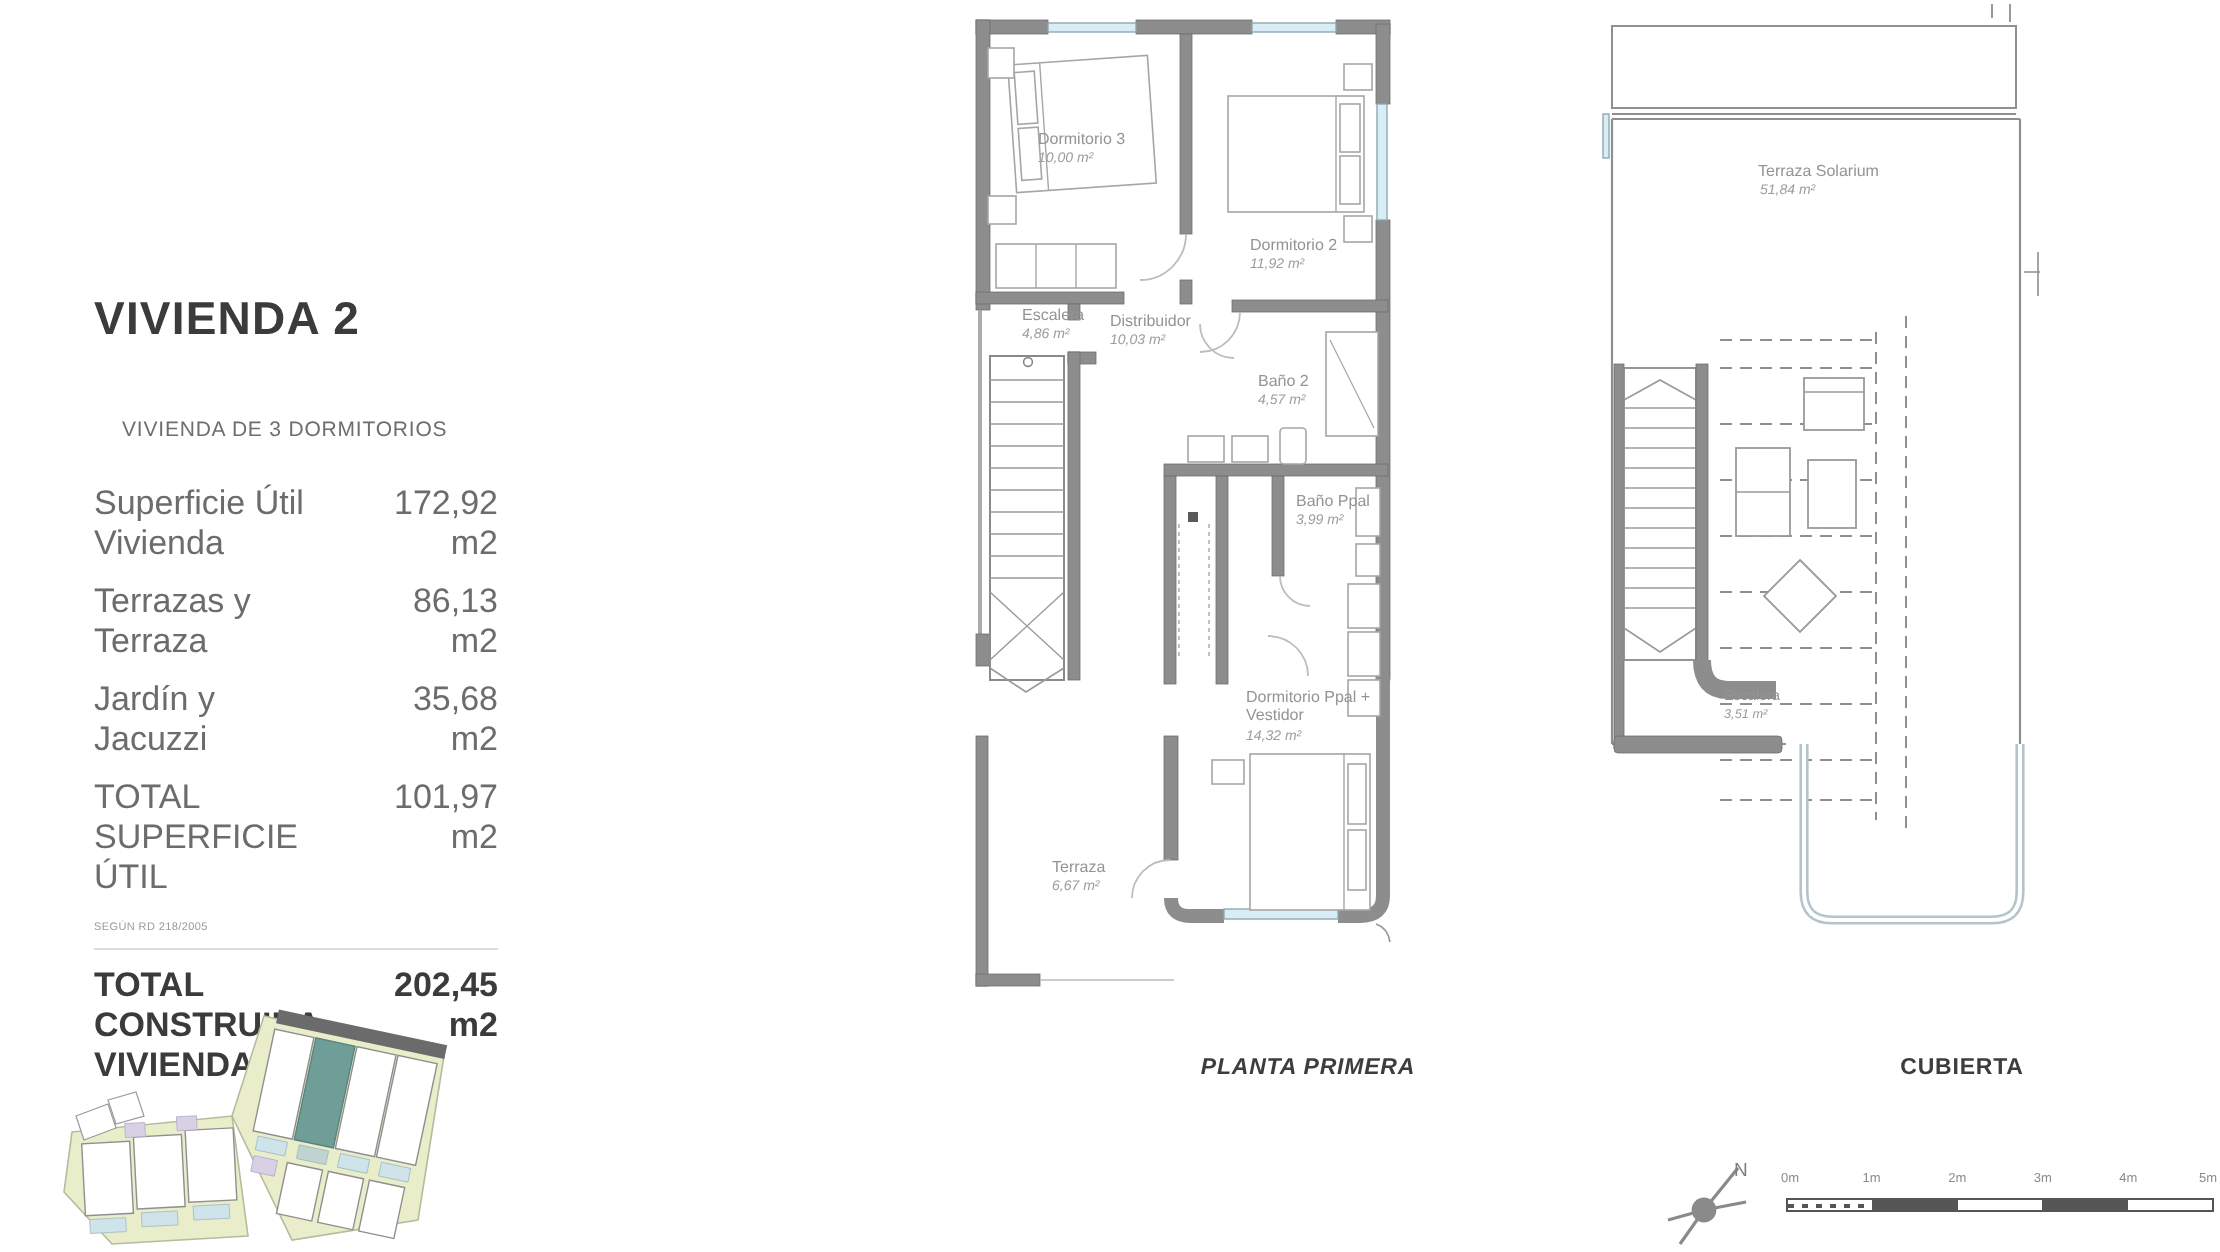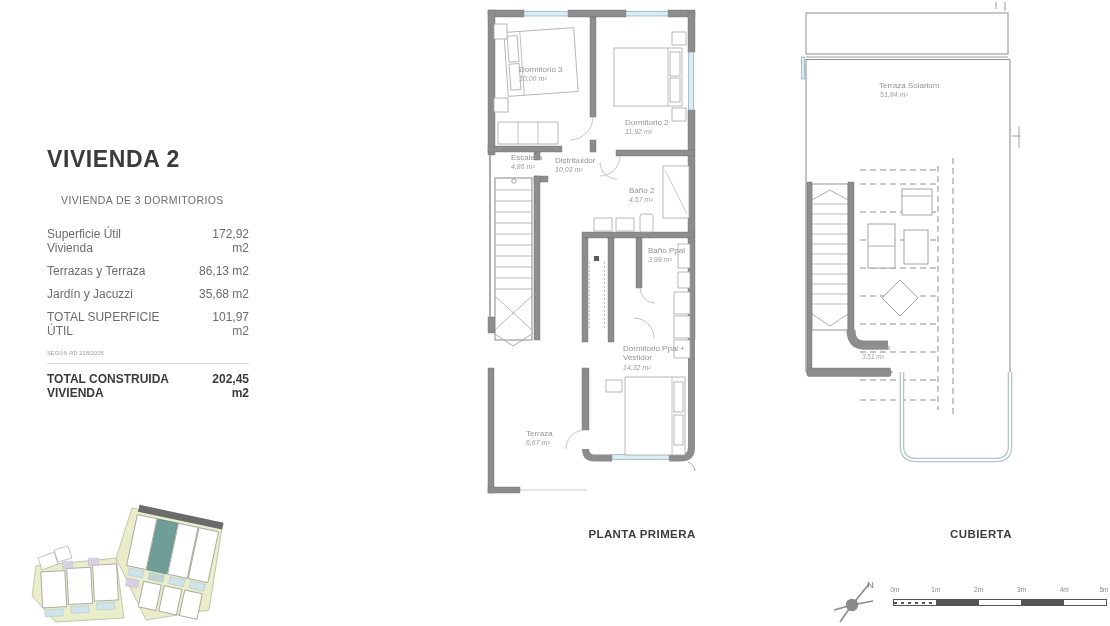--- a/index.html
+++ b/index.html
@@ -1,22 +1,22 @@
 <!DOCTYPE html>
 <html><head>
 <meta charset="utf-8">
 <style>
   html,body{margin:0;padding:0;background:#ffffff;}
   .canvas{position:relative;width:1110px;height:626px;background:#fff;overflow:hidden;
           font-family:"Liberation Sans",sans-serif;}
   
   .info{position:absolute;left:47px;top:146px;width:202px;color:#6a6a6a;}
-  .info h1{margin:0 0 21px 0;font-size:23px;letter-spacing:.6px;color:#3b3b3b;font-weight:bold;}
+  .info h1{margin:0 0 36px 0;font-size:23px;letter-spacing:.6px;color:#3b3b3b;font-weight:bold;}
   .info .subtitle{font-size:10.5px;letter-spacing:.4px;margin:0 0 21px 14px;color:#6e6e6e;}
-  .row{display:flex;justify-content:space-between;font-size:12px;margin-bottom:9px;color:#6c6c6c;gap:30px;}
+  .row{display:flex;justify-content:space-between;font-size:17px;margin-bottom:9px;color:#6c6c6c;gap:30px;}
   .row .val{text-align:right;}
   .row.tu{margin-bottom:12px;}
   .note{font-size:5.5px;color:#9a9a9a;margin:0 0 7px 0;letter-spacing:.2px;}
   .sep{border:none;border-top:1px solid #dcdcdc;margin:2px 0 8px 0;}
   .row.tc{font-weight:bold;color:#3b3b3b;margin-top:2px;}
   
   .plan-title{position:absolute;top:528px;width:170px;text-align:center;font-size:11.5px;
               font-weight:bold;letter-spacing:.4px;color:#3d3d3d;}
   
   .wall{fill:#8d8d8d;stroke:#6f6f6f;stroke-width:.4;}
@@ -228,21 +228,21 @@
       <path d="M212,372 V446 Q212,460 198,460 L118,460 Q104,460 104,446 V372" stroke="#ffffff" stroke-width="2" fill="none"></path>
     </g>
     <g>
       <text class="rname" x="81" y="88">Terraza Solarium</text>
       <text class="rarea" x="82" y="97">51,84 m²</text>
       <text class="rname sm" x="64" y="350">Escalera</text>
       <text class="rarea sm" x="64" y="359">3,51 m²</text>
     </g>
   </svg>
 
-  <div class="plan-title" style="left:557px;">PLANTA PRIMERA</div>
+  <div class="plan-title" style="left:569px;font-style:italic;">PLANTA PRIMERA</div>
   <div class="plan-title" style="left:896px;">CUBIERTA</div>
 
   <svg style="position:absolute;left:28px;top:498px;" width="205" height="126" viewBox="0 0 205 126">
     <polygon points="104,10 194,30 181,112 118,122 88,60" fill="#e9edca" stroke="#b5bc9e" stroke-width=".8"></polygon>
     <polygon points="8,68 88,60 96,120 28,124 4,98" fill="#e9edca" stroke="#b5bc9e" stroke-width=".8"></polygon>
     <polygon points="10,60 26,54 30,66 14,72" fill="#ffffff" stroke="#9a9a9a" stroke-width=".6"></polygon>
     <polygon points="26,52 40,48 44,60 30,64" fill="#ffffff" stroke="#9a9a9a" stroke-width=".6"></polygon>
     <g transform="rotate(12 140 65)">
       <rect x="100" y="14" width="86" height="7" fill="#6b6b6b"></rect>
       <rect x="100" y="24" width="20" height="52" fill="#fff" stroke="#8f8f8f" stroke-width=".7"></rect>

